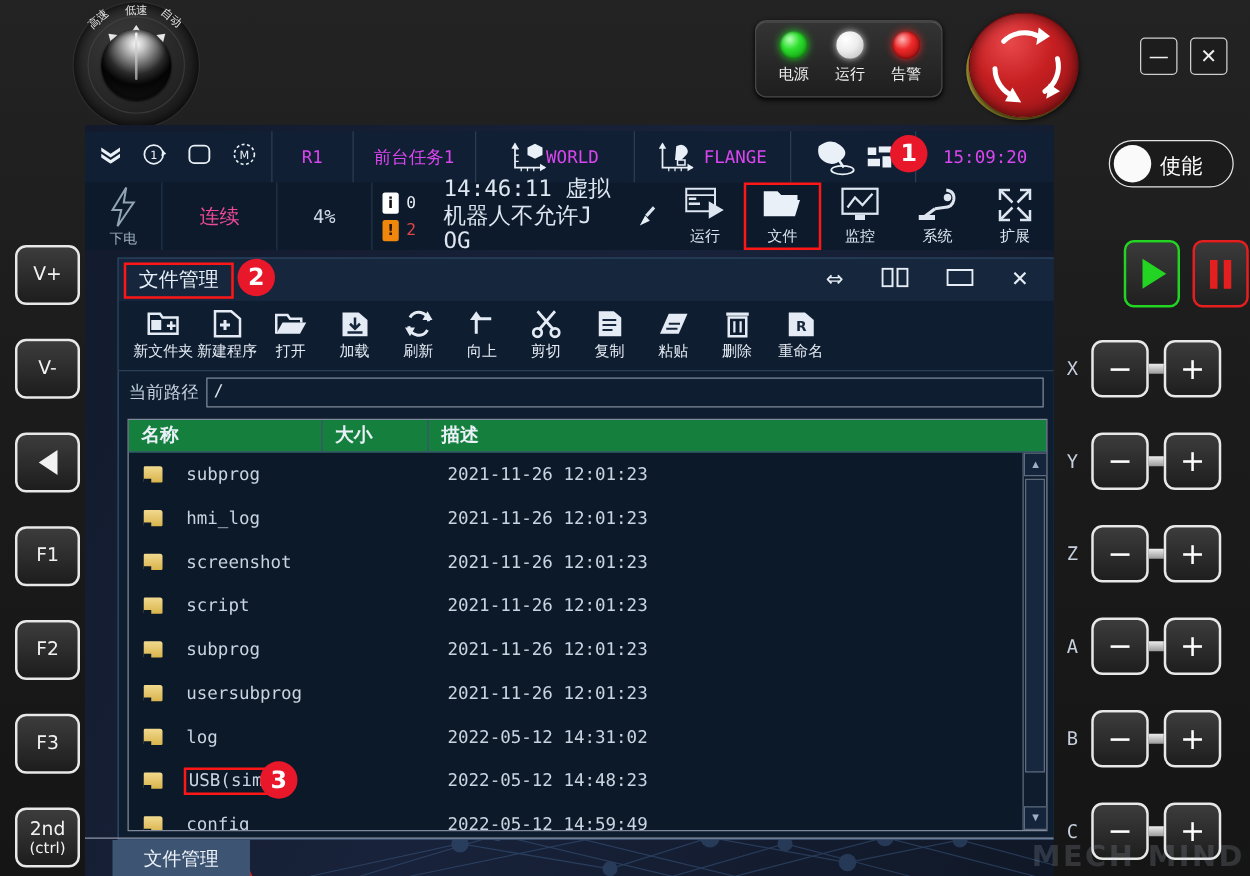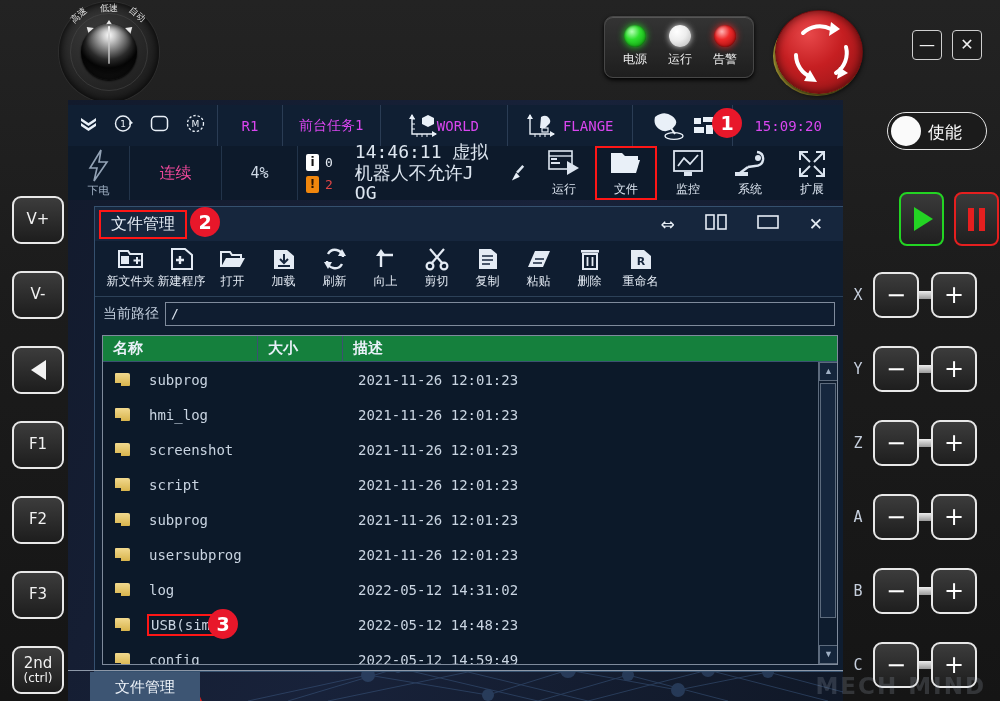--- a/index.html
+++ b/index.html
@@ -210,21 +210,21 @@
   .vsb-thumb { position:absolute; left:1px; top:21px; width:16px; height:235px;
     background:#16273e; border:1px solid #5d6b7d; }
 
   
   .taskbar { position:absolute; left:0; bottom:0; width:775px; height:31px;
     background:transparent; border-top:1px solid #8d98a8; }
   .task-item { position:absolute; left:22px; top:1px; width:110px; height:30px;
     background:#3d5573; color:#eef3f9; font-size:15px; display:flex;
     align-items:center; justify-content:center; font-family:"DejaVu Sans",sans-serif; }
 
-  .wm { position:absolute; right:14px; bottom:2px; color:rgba(190,200,215,.18);
+  .wm { position:absolute; right:4px; bottom:2px; color:rgba(190,200,215,.18);
     font-size:23px; letter-spacing:2px; font-family:"DejaVu Sans",sans-serif; font-weight:bold; }
 
   
   .callout { position:absolute; width:30px;height:30px;border-radius:50%;
     background:#e8172a; color:#fff; font-size:19px; display:flex;
     align-items:center; justify-content:center; font-family:"DejaVu Sans",sans-serif;
     font-weight:bold; z-index:40; }
 </style>
 </head>
 <body>

